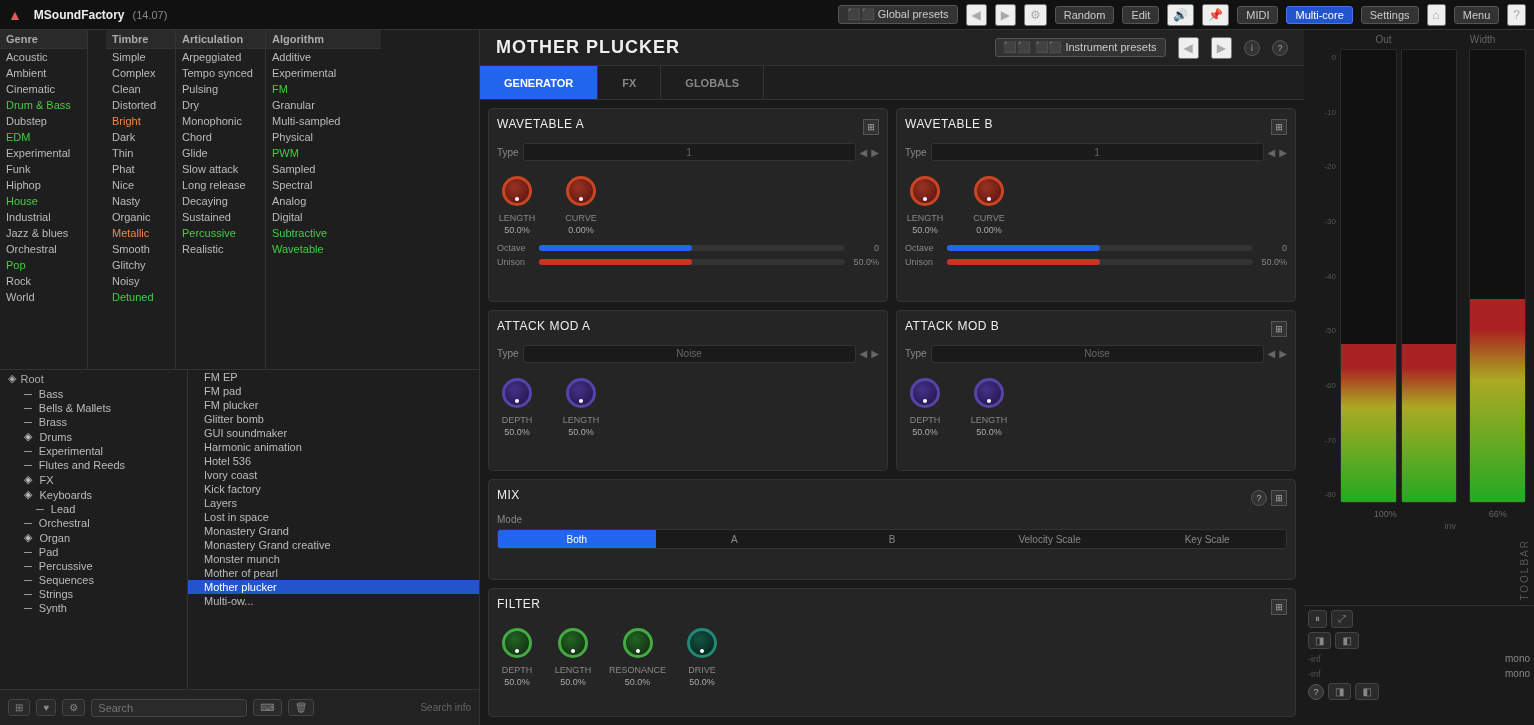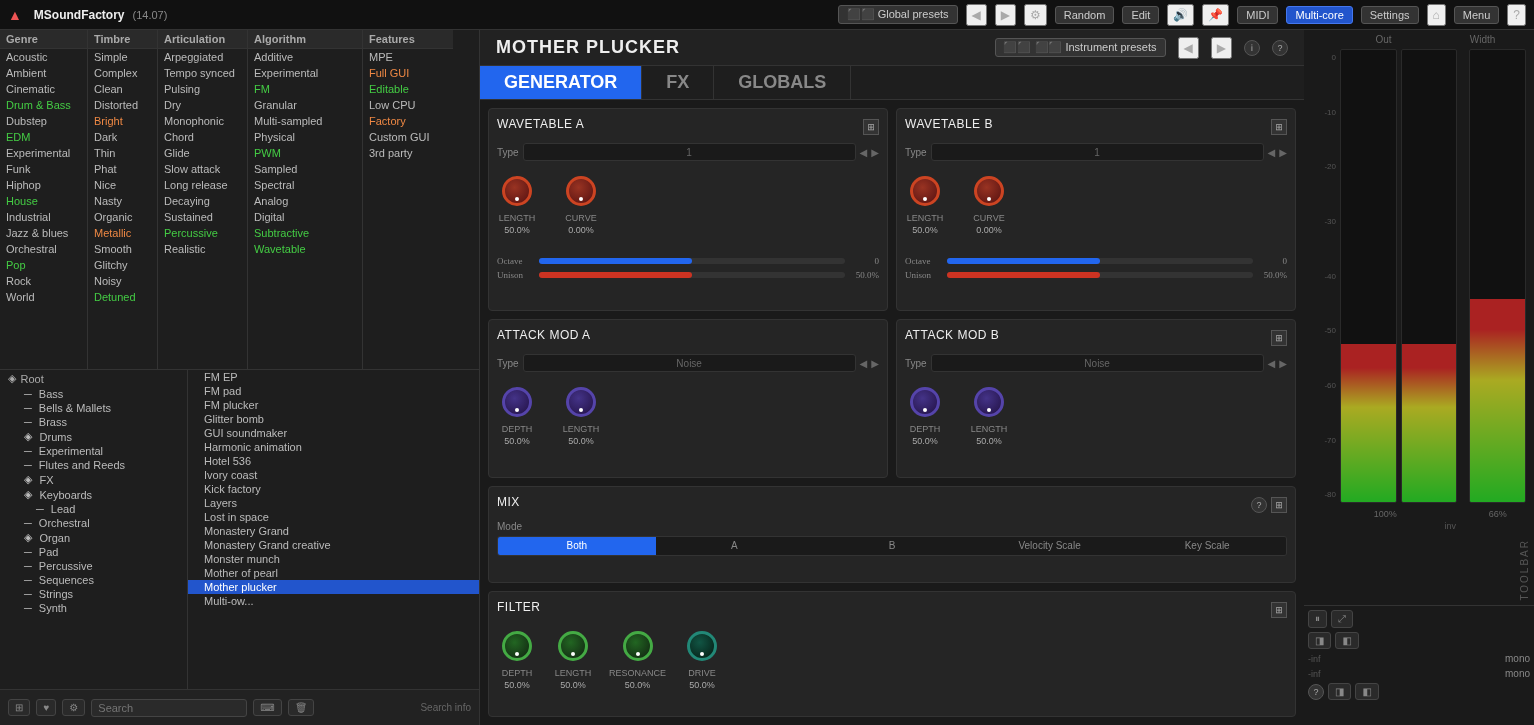--- a/index.html
+++ b/index.html
@@ -164,21 +164,21 @@
       display: flex;
       height: 34px;
       background: #1e1e1e;
       border-bottom: 1px solid #333;
     }
     .tab {
       padding: 0 24px;
       display: flex;
       align-items: center;
       cursor: pointer;
-      font-size: 18px;
+      font-size: 11px;
       font-weight: bold;
       color: #888;
       border-right: 1px solid #333;
     }
     .tab.active {
       background: #2266ee;
       color: #fff;
     }
     .tab-spacer { flex: 1; background: #1e1e1e; }
 
@@ -339,21 +339,21 @@
     .left-presets {
       flex: 1;
       overflow-y: auto;
     }
 
     
     ::-webkit-scrollbar { width: 6px; height: 6px; }
     ::-webkit-scrollbar-track { background: #1a1a1a; }
     ::-webkit-scrollbar-thumb { background: #444; border-radius: 3px; }
     .genre-col { width: 88px; }
-    .timbre-col { width: 70px; }
+    .timbre-col { width: 70px; margin-left: 18px; }
     .artic-col { width: 90px; }
     .algo-col { width: 115px; }
     .feat-col { width: 90px; }
 
     .col-header {
       background: #2a2a2a;
       padding: 3px 6px;
       font-size: 11px;
       font-weight: bold;
       color: #aaa;
@@ -585,22 +585,21 @@
     }
 
     
     .wt-knobs {
       display: flex;
       gap: 24px;
       align-items: flex-start;
       padding: 4px 0;
     }
     .wt-sliders {
-      margin-top: 17px;
-      font-family: Liberation Serif, serif;
+      margin-top: 4px;
     }
   </style>
 </head>
 <body>
 
 <div class="top-bar">
   <span class="logo">▲</span>
   <span class="app-title">MSoundFactory</span>
   <span class="version">(14.07)</span>
   <div class="top-bar-spacer"></div>
@@ -701,32 +700,20 @@
           <div class="col-item green">PWM</div>
           <div class="col-item">Sampled</div>
           <div class="col-item">Spectral</div>
           <div class="col-item">Analog</div>
           <div class="col-item">Digital</div>
           <div class="col-item green">Subtractive</div>
           <div class="col-item green">Wavetable</div>
         </div>
       </div>
 
-      <div class="filter-col-wrapper feat-col">
-        <div class="col-header">Features</div>
-        <div class="col-items">
-          <div class="col-item">MPE</div>
-          <div class="col-item orange">Full GUI</div>
-          <div class="col-item green">Editable</div>
-          <div class="col-item">Low CPU</div>
-          <div class="col-item orange">Factory</div>
-          <div class="col-item">Custom GUI</div>
-          <div class="col-item">3rd party</div>
-        </div>
-      </div>
     </div>
 
     <div class="left-content">
 
       <div class="left-tree">
         <div class="tree-root">
           <span>◈</span>
           <span>Root</span>
         </div>
         <div class="tree-item" style="padding-left: 24px;"><span>─</span>&nbsp;Bass</div>

